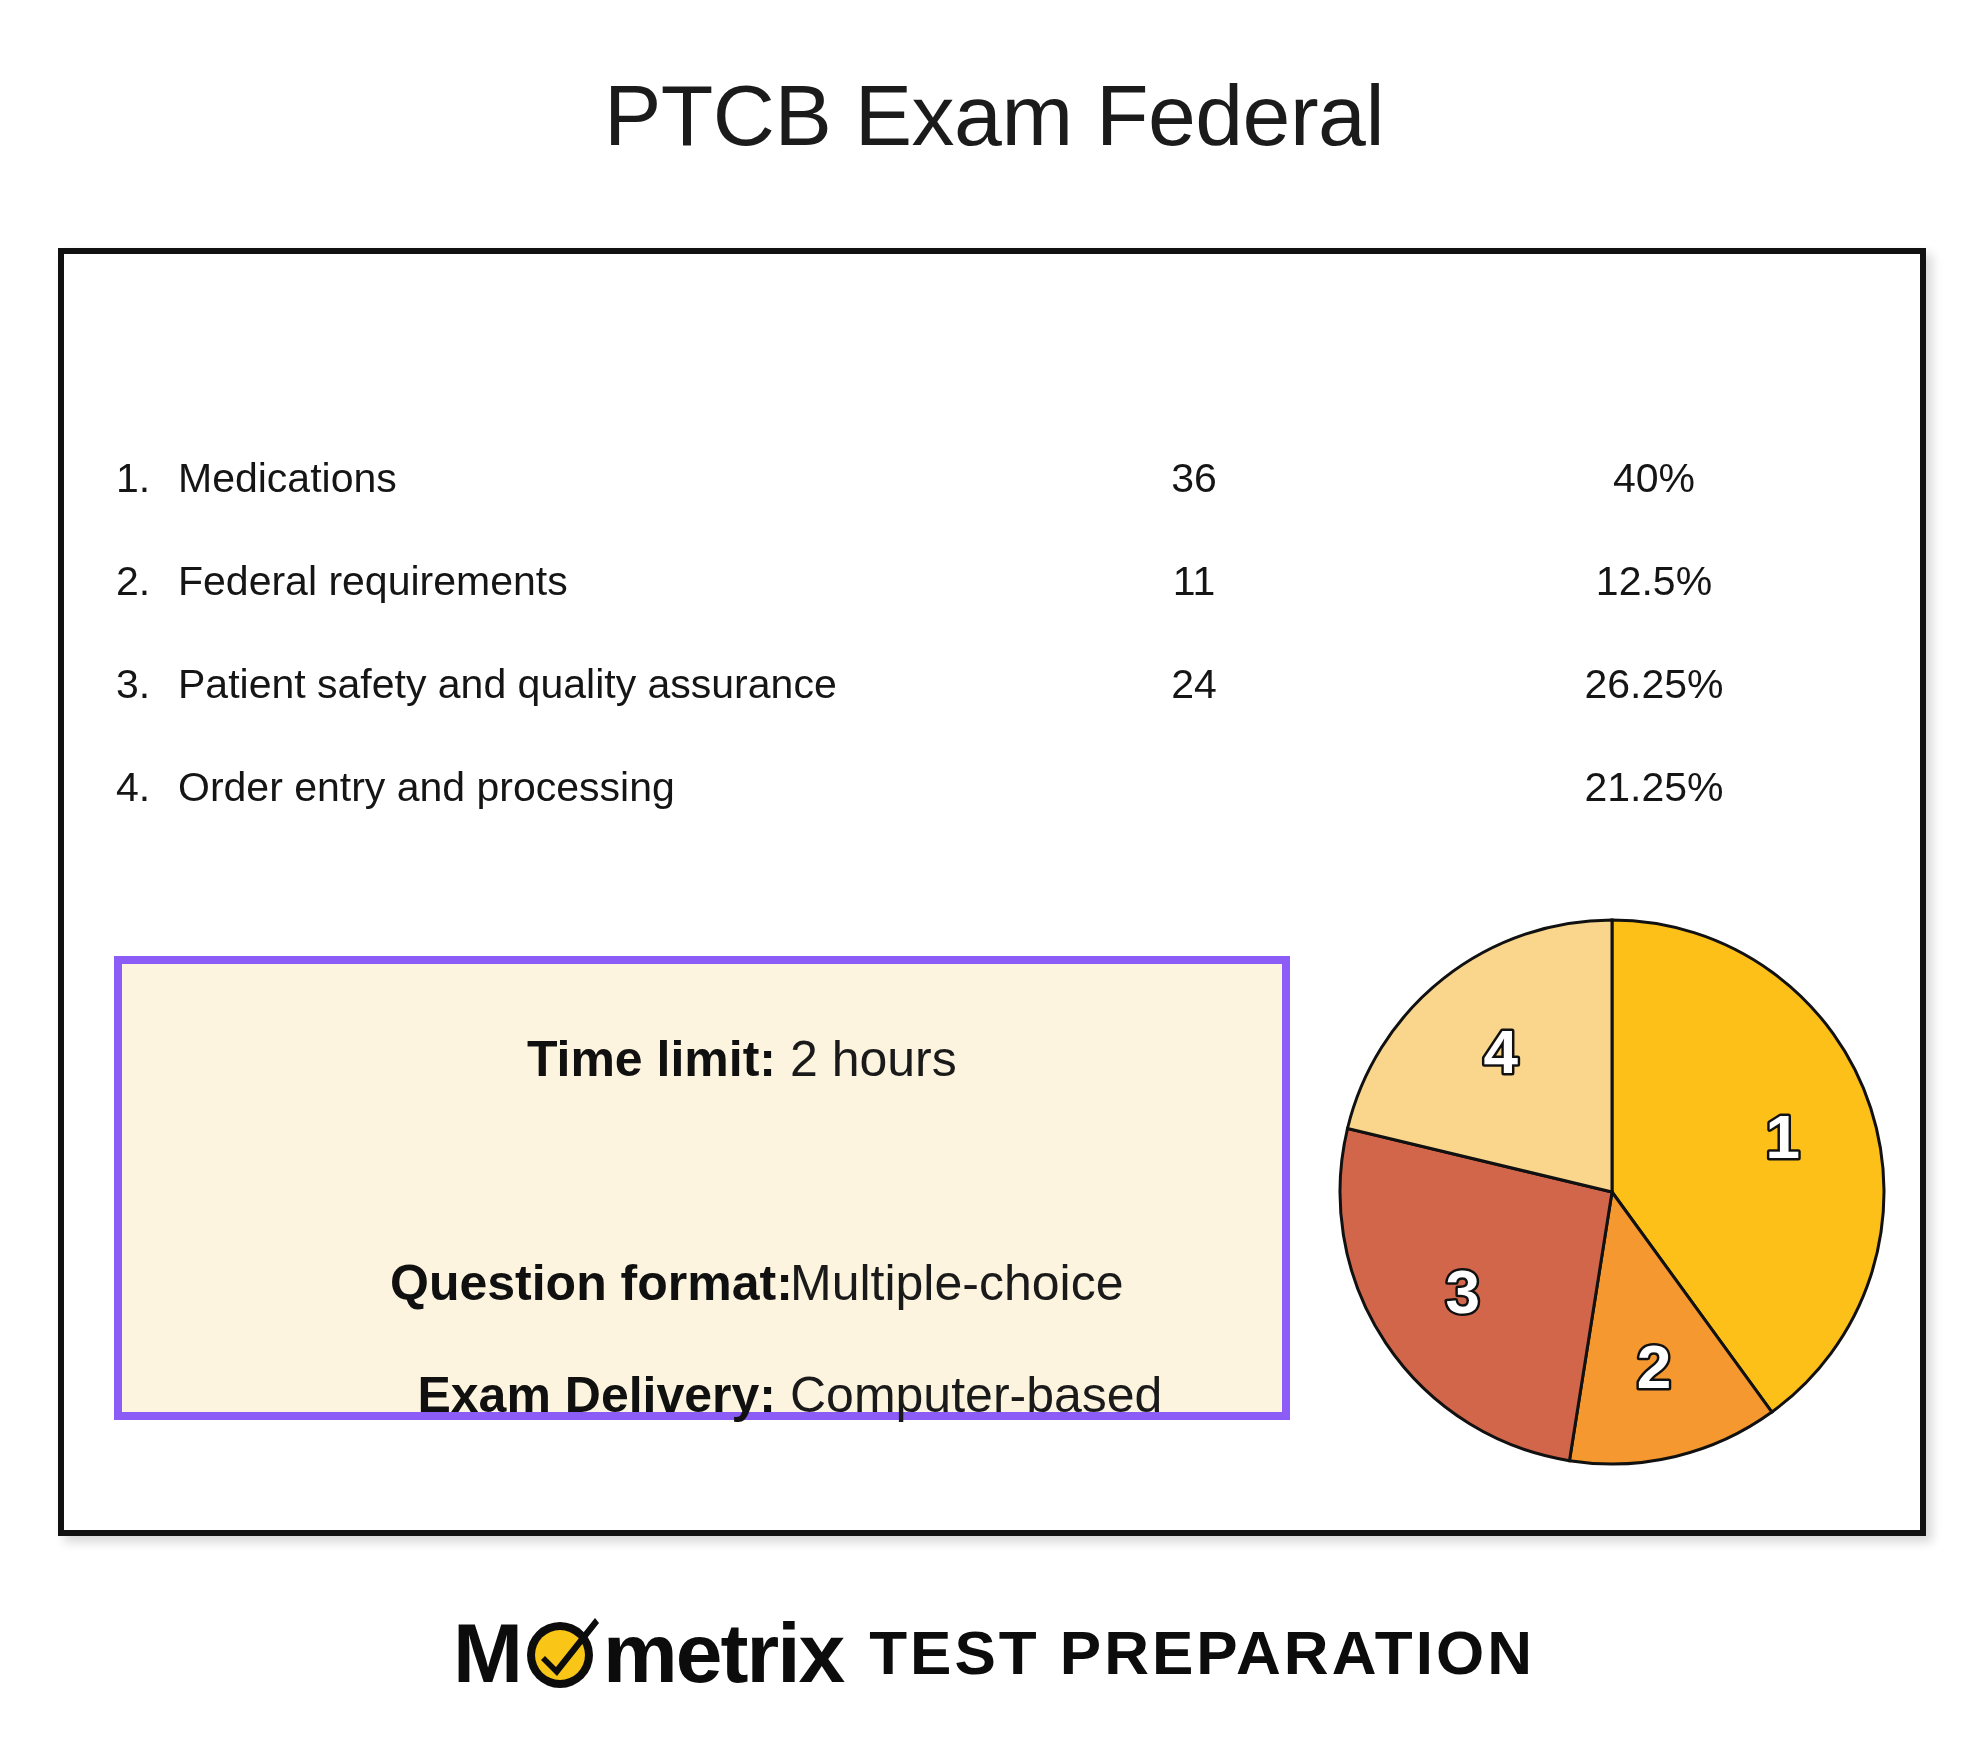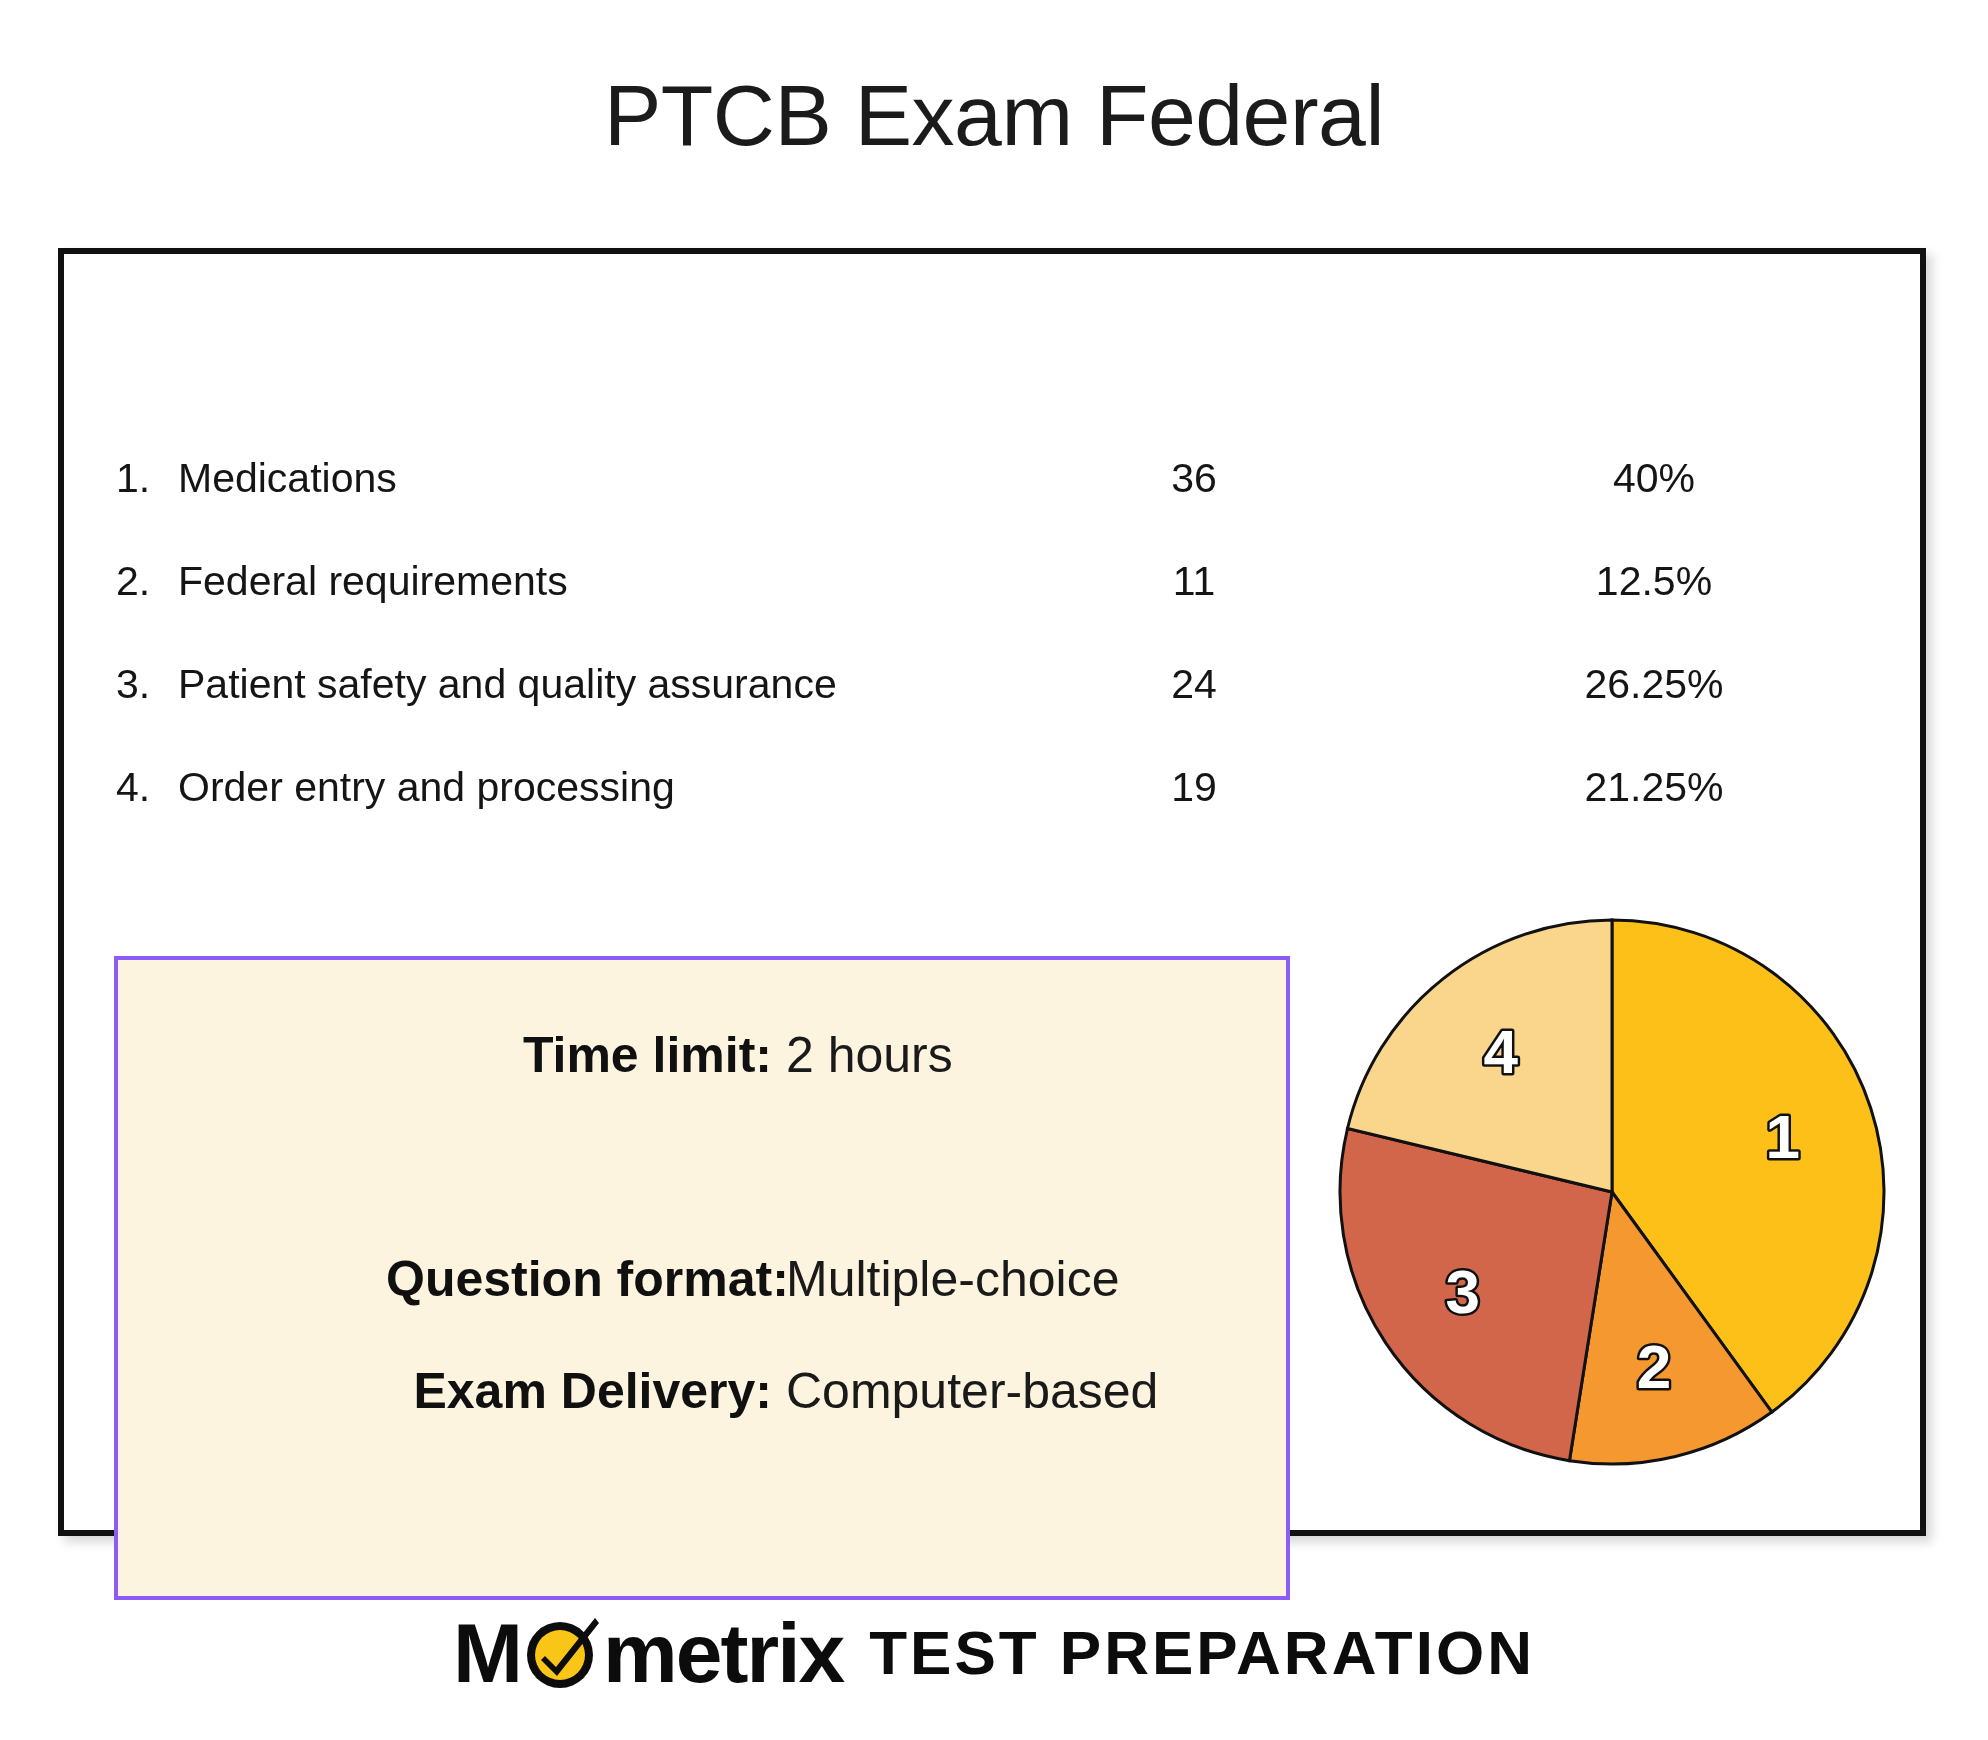--- a/index.html
+++ b/index.html
@@ -100,23 +100,23 @@
   .cell-pct    { left: 1380px; width: 420px; text-align: center; }
 
   .row-index { display: inline-block; width: 62px; }
 
   
   .info-box {
     position: absolute;
     left: 50px;
     top: 702px;
     width: 1176px;
-    height: 644px;
+    height: 464px;
     background: #FCF4DF;
-    border: 4px solid #8b5cf6;
+    border: 8px solid #8b5cf6;
     box-sizing: border-box;
   }
   .info-row {
     position: absolute;
     left: 0;
     width: 1128px;
     text-align: right;
     font-size: 50px;
     line-height: 1;
     white-space: nowrap;
@@ -240,21 +240,20 @@
         <span class="row-index">3.</span><span>Patient safety and quality assurance</span>
       </div>
       <div class="cell cell-num">24</div>
       <div class="cell cell-pct">26.25%</div>
     </div>
 
     <div class="row">
       <div class="cell cell-label">
         <span class="row-index">4.</span><span>Order entry and processing</span>
       </div>
-      <div class="cell cell-num">19</div>
       <div class="cell cell-pct">21.25%</div>
     </div>
 
   </div>
 
   <div class="info-box">
 
     <div class="info-row r0">
       <span class="info-inner">
         <span class="k">Time limit:</span><span class="v">2 hours</span>

